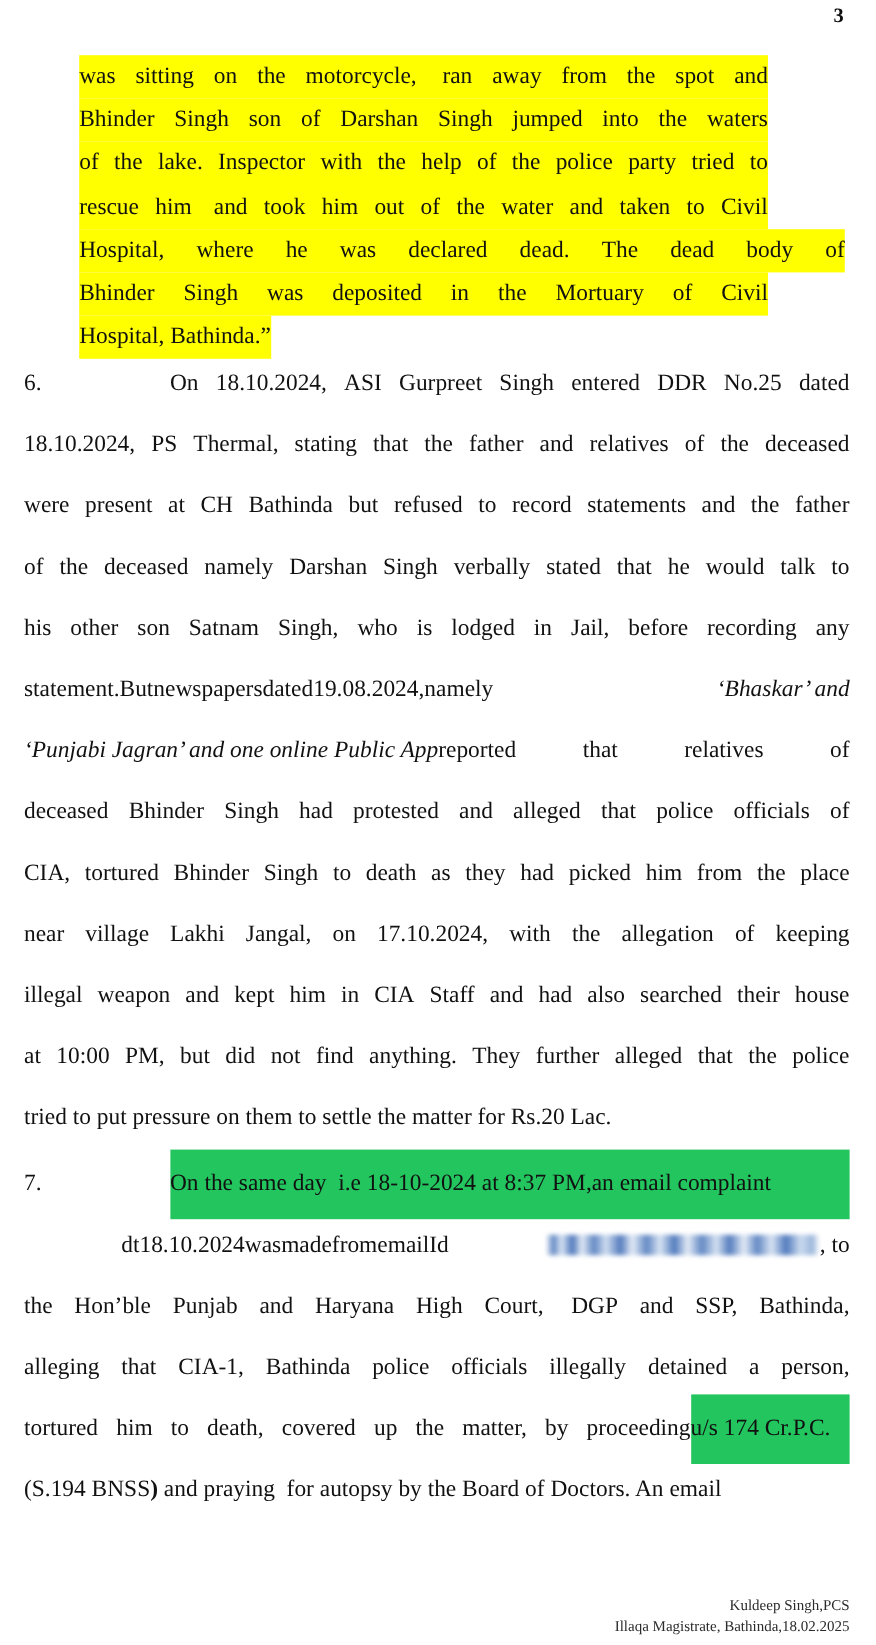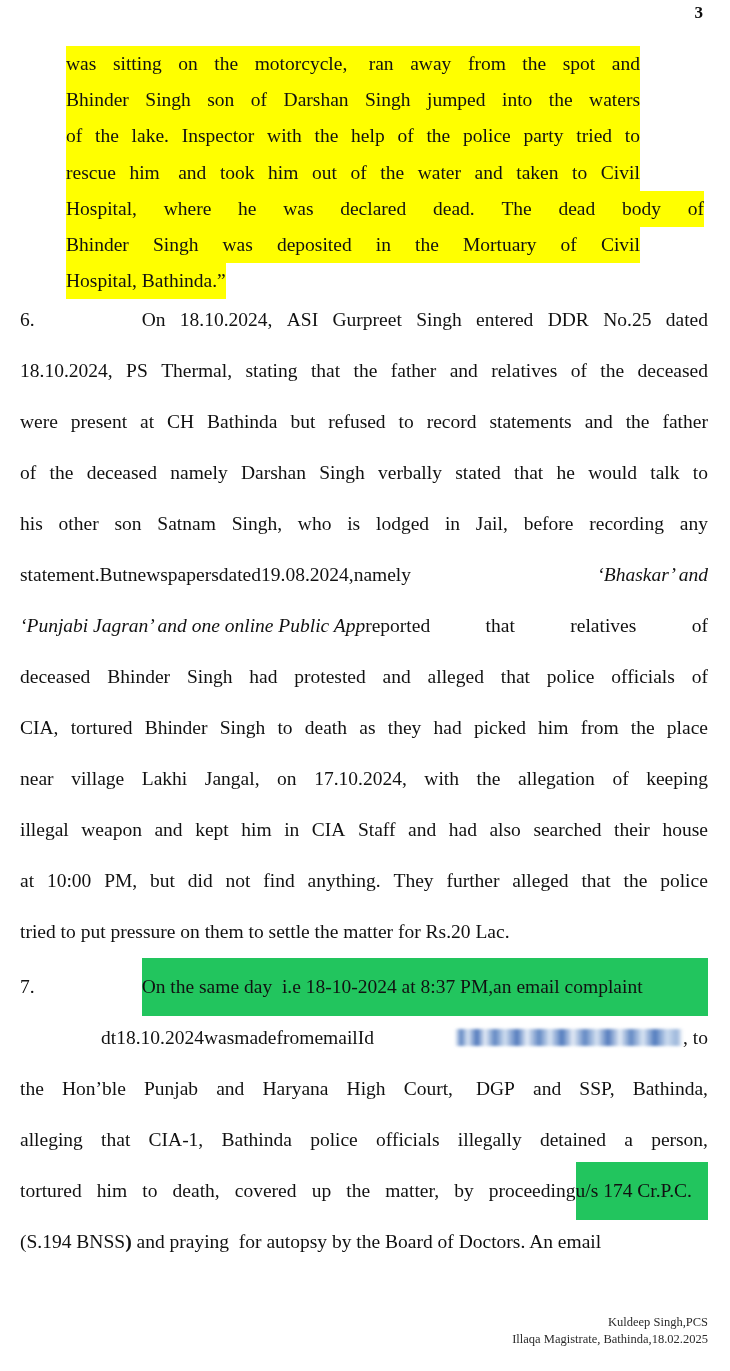--- a/index.html
+++ b/index.html
@@ -127,21 +127,21 @@
        rgba(140,175,218,0.45) 212px,
        rgba(90,135,195,0.6) 222px,
        rgba(255,255,255,0.0) 228px);
     filter: blur(1.6px);
     border-radius: 1px;
   }
   
   .signature {
     position: absolute;
     right: 22px;
-    bottom: 24px;
+    bottom: 8px;
     width: 300px;
     text-align: right;
     font-size: 12.5px;
     line-height: 16.5px;
     color: #2b2b2b;
   }
   .signature .sig-line { display: block; white-space: pre; }
 </style>
 </head>
 <body>

